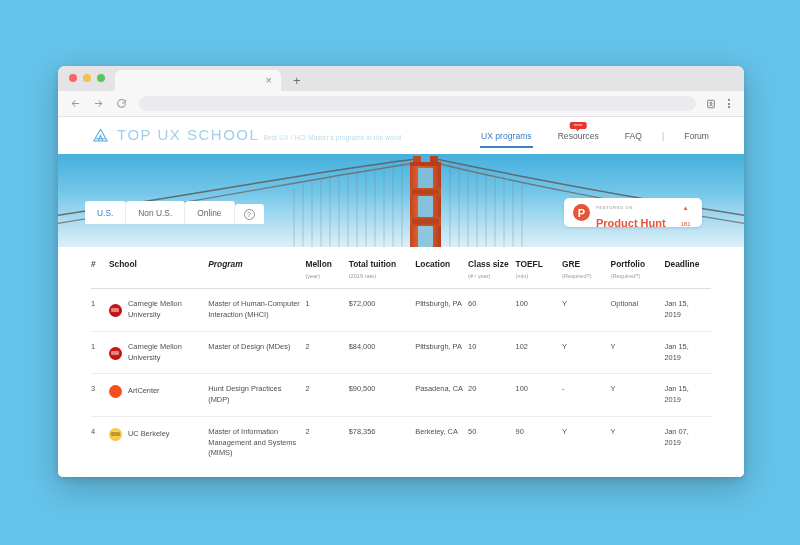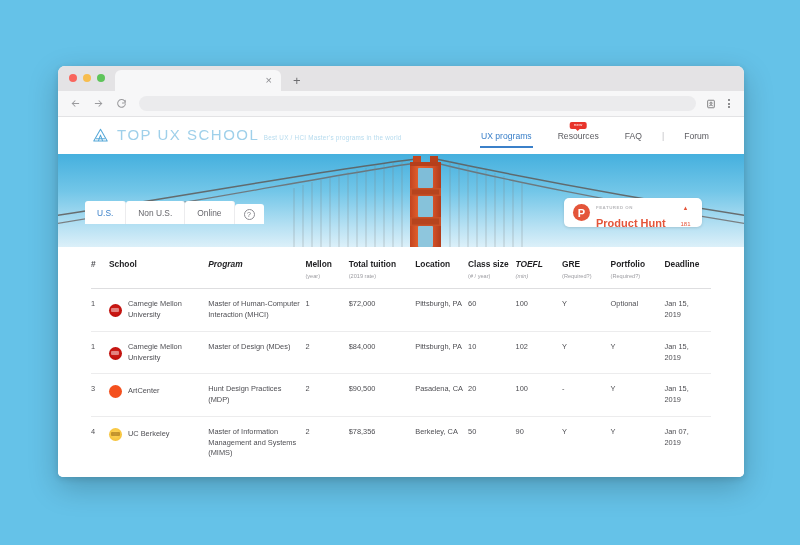--- a/index.html
+++ b/index.html
@@ -178,21 +178,21 @@
     border-top: 1px solid #ececed;
   }
   tbody tr:first-child td { border-top: 1px solid #dedee0; }
   .c-rank { width: 17px; color: #4e4e53; }
   .c-school { width: 94px; }
   .c-prog { width: 92px; font-style: italic; }
   .c-len { width: 41px; }
   .c-tuit { width: 63px; }
   .c-loc { width: 50px; }
   .c-class { width: 45px; }
-  .c-toefl { width: 44px; font-style: italic; }
+  .c-toefl { width: 44px; }
   .c-gre { width: 46px; }
   .c-port { width: 51px; }
   .c-dead { width: 44px; }
 
   .school-cell { display: flex; align-items: center; gap: 6px; }
   .crest { width: 13px; height: 13px; border-radius: 50%; flex: none; margin-top: 1px; }
   .crest-cmu {
     background: radial-gradient(circle at 50% 45%, #d0241e 0%, #c2100c 65%, #9e0d09 100%);
     position: relative;
   }

